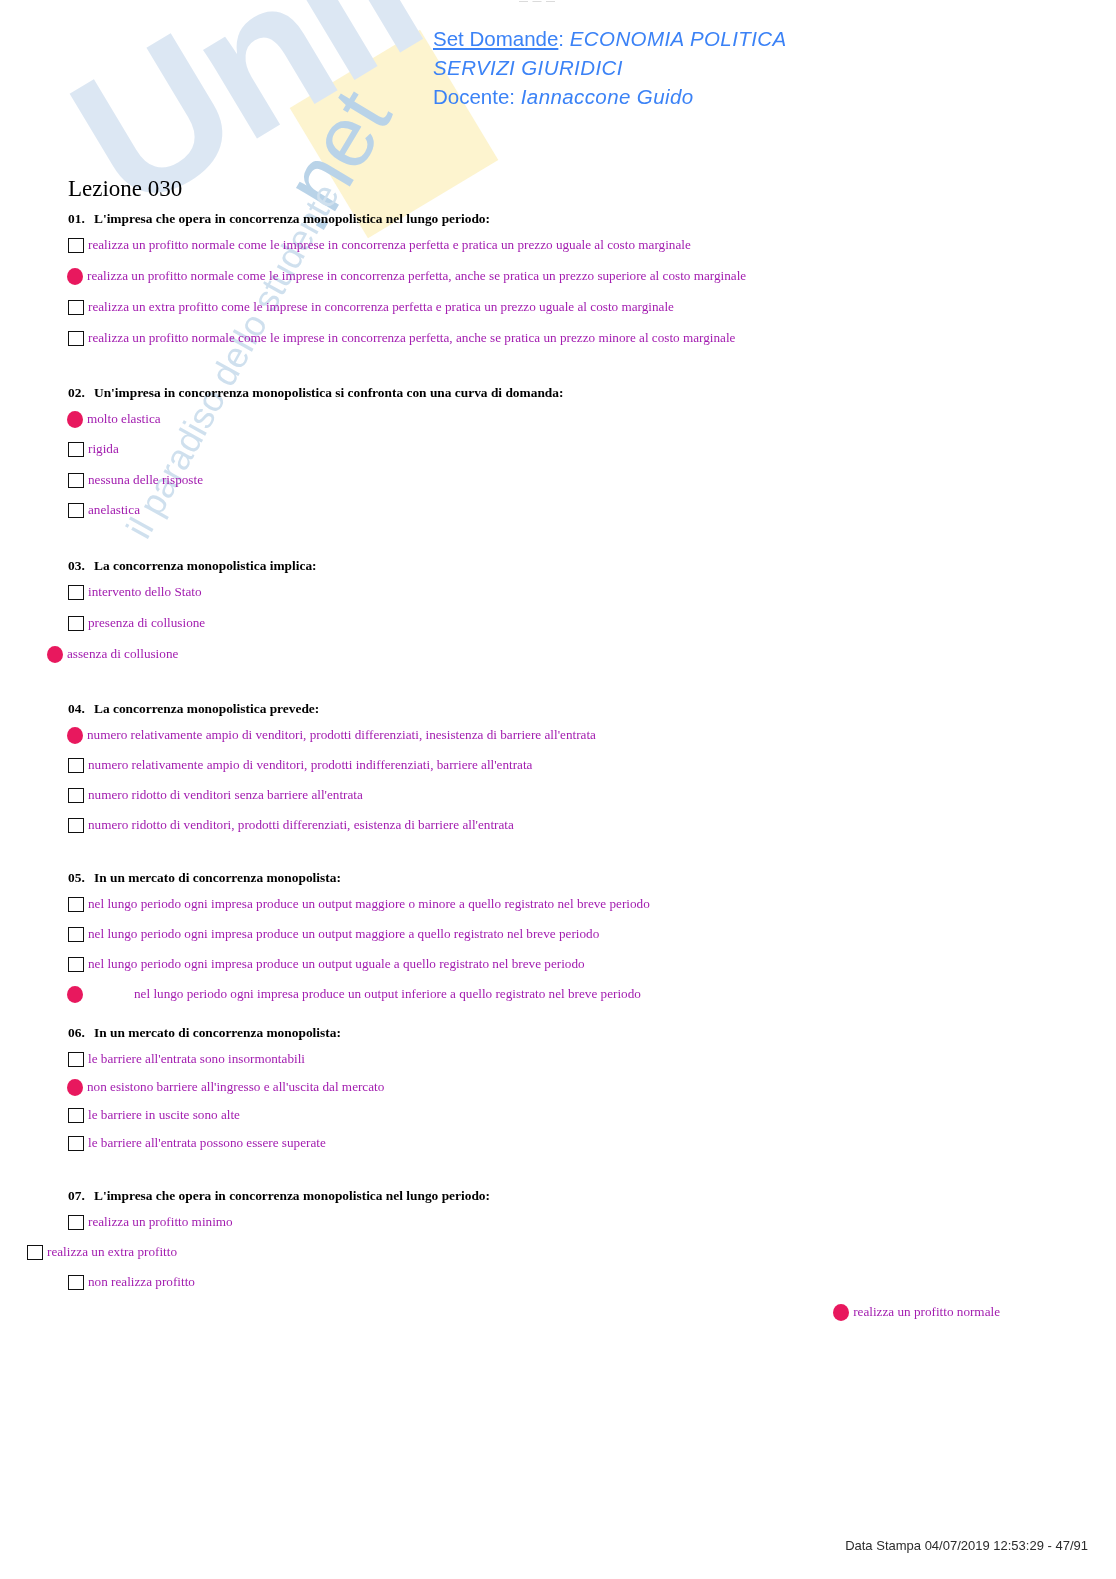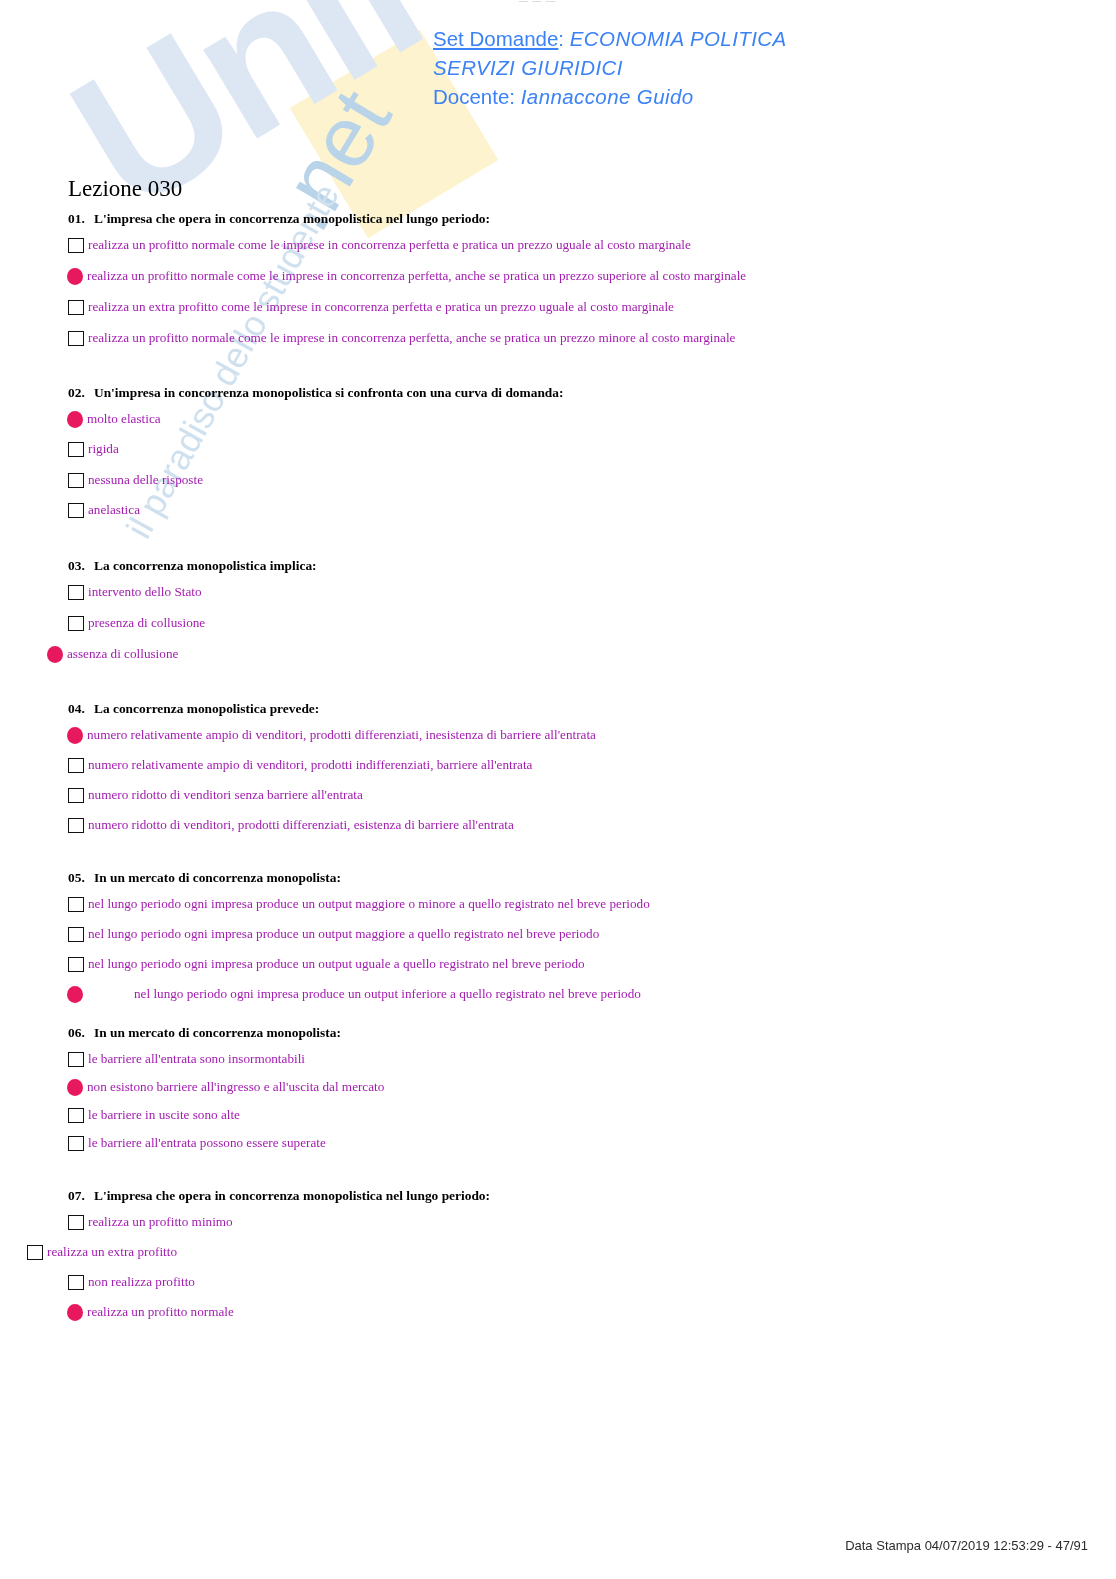--- a/index.html
+++ b/index.html
@@ -363,21 +363,21 @@
               <span class="opt-text">realizza un profitto minimo</span>
             </div>
             <div class="option" style="margin-top: 12px; padding-left: 27px;">
               <span class="marker box"></span>
               <span class="opt-text">realizza un extra profitto</span>
             </div>
             <div class="option" style="margin-top: 12px;">
               <span class="marker box"></span>
               <span class="opt-text">non realizza profitto</span>
             </div>
-            <div class="option" style="margin-top: 12px;">
+            <div class="option" style="margin-top: 12px; justify-content: flex-end;">
               <span class="marker dot"></span>
               <span class="opt-text">realizza un profitto normale</span>
             </div>
           </div>
         </div>
       </div>
   </div>
 
   <div class="footer">Data Stampa 04/07/2019 12:53:29 - 47/91</div>
 

